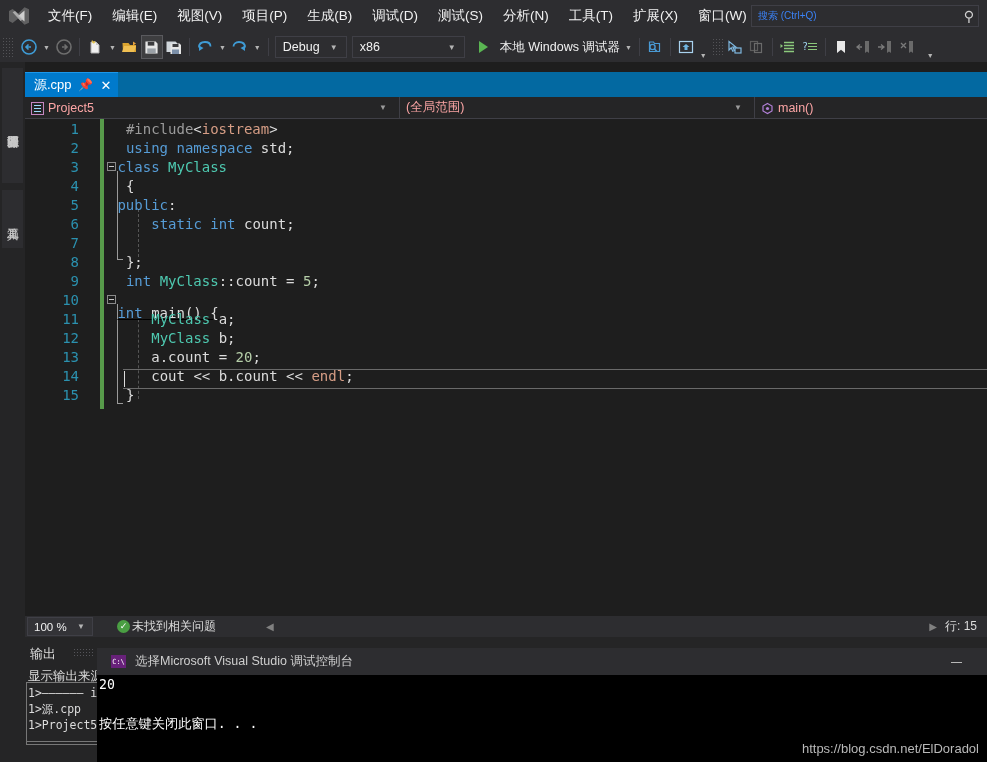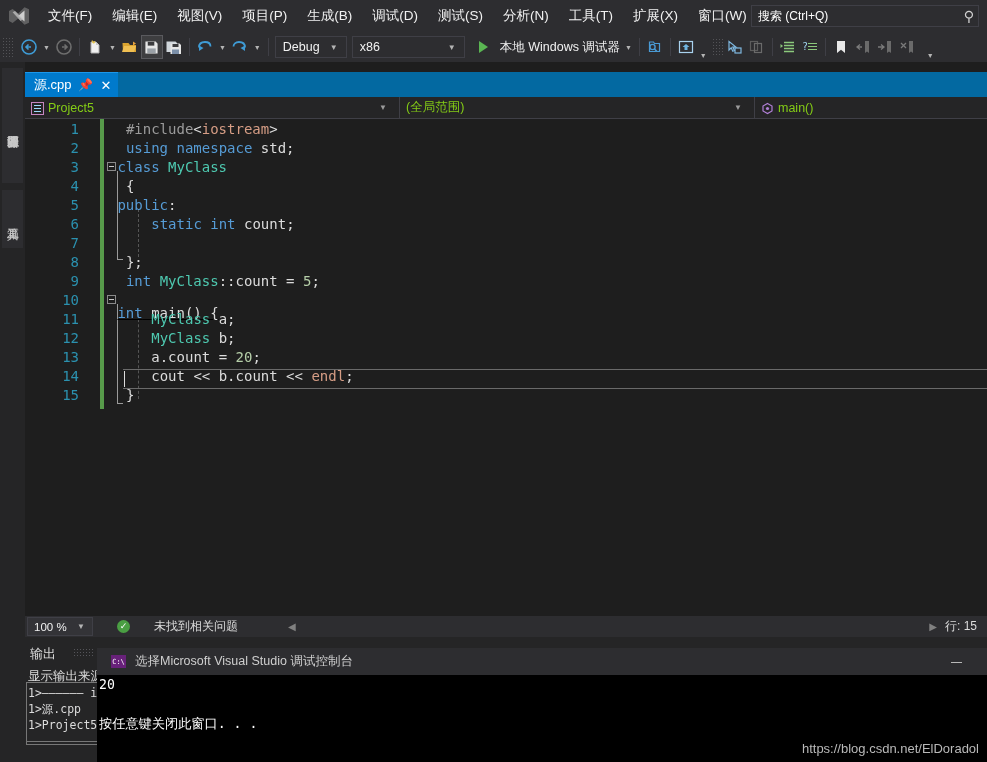--- a/index.html
+++ b/index.html
@@ -21,21 +21,21 @@
   .vs-logo svg { display: block; }
   .menu-item {
     height: 32px; padding: 0 10px; display: flex; align-items: center;
     color: #f1f1f1; font-size: 13.5px; white-space: nowrap; cursor: default;
   }
   .searchbox {
     position: absolute; right: 8px; top: 5px; width: 228px; height: 22px;
     border: 1px solid #3f3f46; background: #2d2d30;
     display: flex; align-items: center; padding: 0 4px 0 6px;
   }
-  .searchbox .ph { color: #ffffff; font-size: 12px; flex: 1; white-space: nowrap; }
+  .searchbox .ph { color: #3b82f6; font-size: 10px; flex: 1; white-space: nowrap; }
   .search-ico { color: #d0d0d0; font-size: 14px; transform: scaleX(-1); }
 
   
   .toolbar {
     position: absolute; left: 0; top: 32px; width: 987px; height: 30px;
     background: #2d2d30; display: flex; align-items: center;
   }
   .grip { width: 12px; height: 20px; margin-left: 2px;
     background-image: radial-gradient(#5a5a5e 0.8px, transparent 0.9px);
     background-size: 3px 3px; opacity: .85; }
@@ -73,21 +73,21 @@
     border-top: 1px solid #1c97ea;
   }
   .doctab .tname { color: #ffffff; font-size: 13px; white-space: nowrap; }
   .doctab .pin { color: #ffffff; font-size: 12px; }
   .doctab .clo { color: #ffffff; font-size: 13px; line-height: 1; }
 
   .navbar { position: absolute; left: 0; top: 35px; width: 962px; height: 22px;
             background: #252526; border-bottom: 1px solid #3f3f46; display: flex; }
   .navcell { height: 21px; display: flex; align-items: center; padding: 0 4px 0 6px;
              border-right: 1px solid #3f3f46; }
-  .navcell .nt { color: #84cc16; font-size: 12.5px; flex: 1; white-space: nowrap; padding-left: 4px; }
+  .navcell .nt { color: #fca5a5; font-size: 12.5px; flex: 1; white-space: nowrap; padding-left: 4px; }
   .navcell .na { color: #9b9b9b; font-size: 8px; padding: 0 8px 0 4px; }
   .nav-ico { width: 13px; height: 13px; }
 
   
   .codearea { position: absolute; left: 0; top: 57px; width: 962px; height: 497px; background: #1e1e1e; }
   .gutter { position: absolute; left: 0; top: 0; width: 68px; height: 497px; }
   .lnum { position: absolute; right: 14px; color: #2b91af; font-size: 14px;
           font-family: "DejaVu Sans Mono", "Liberation Mono", monospace; text-align: right; }
   .changebar { position: absolute; left: 75px; top: 0; width: 4px; background: #579a4a; }
   .codelines { position: absolute; left: 84px; top: 0; width: 878px; height: 497px;
@@ -112,21 +112,21 @@
   
   .estatus { position: absolute; left: 0; top: 554px; width: 962px; height: 21px;
              background: #2d2d30; display: flex; align-items: center; justify-content: center; }
   .zoomcombo { width: 66px; height: 19px; margin-left: 2px; background: #333337;
                border: 1px solid #3f3f46; display: flex; align-items: center; padding: 0 3px 0 6px; }
   .zoomcombo .zv { color: #f1f1f1; font-size: 11.5px; flex: 1; }
   .zoomcombo .za { color: #b4b4b4; font-size: 8px; padding-right: 4px; }
   .okdot { width: 13px; height: 13px; border-radius: 50%; background: #4a9e43;
            display: flex; align-items: center; justify-content: center; }
   .okdot span { color: #fff; font-size: 9px; line-height: 1; }
-  .estext { color: #dcdcdc; font-size: 12px; margin-left: 24px; }
+  .estext { color: #dcdcdc; font-size: 12px; margin-left: 2px; }
   .arr { color: #808080; font-size: 10px; }
   .lineinfo { color: #dcdcdc; font-size: 12px; margin-right: 10px; margin-left: auto; }
 
   
   .outpanel { position: absolute; left: 0; top: 637px; width: 987px; height: 125px; background: #252526; }
   .out-title { position: absolute; left: 30px; top: 8px; color: #dcdcdc; font-size: 13px; }
   .out-grip { position: absolute; left: 73px; top: 11px; width: 22px; height: 9px;
     background-image: radial-gradient(#55555a 0.8px, transparent 0.9px); background-size: 3px 3px; }
   .out-sub { position: absolute; left: 28px; top: 31px; color: #dcdcdc; font-size: 12.5px; white-space: nowrap; }
   .out-lines { position: absolute; left: 28px; top: 48px;

